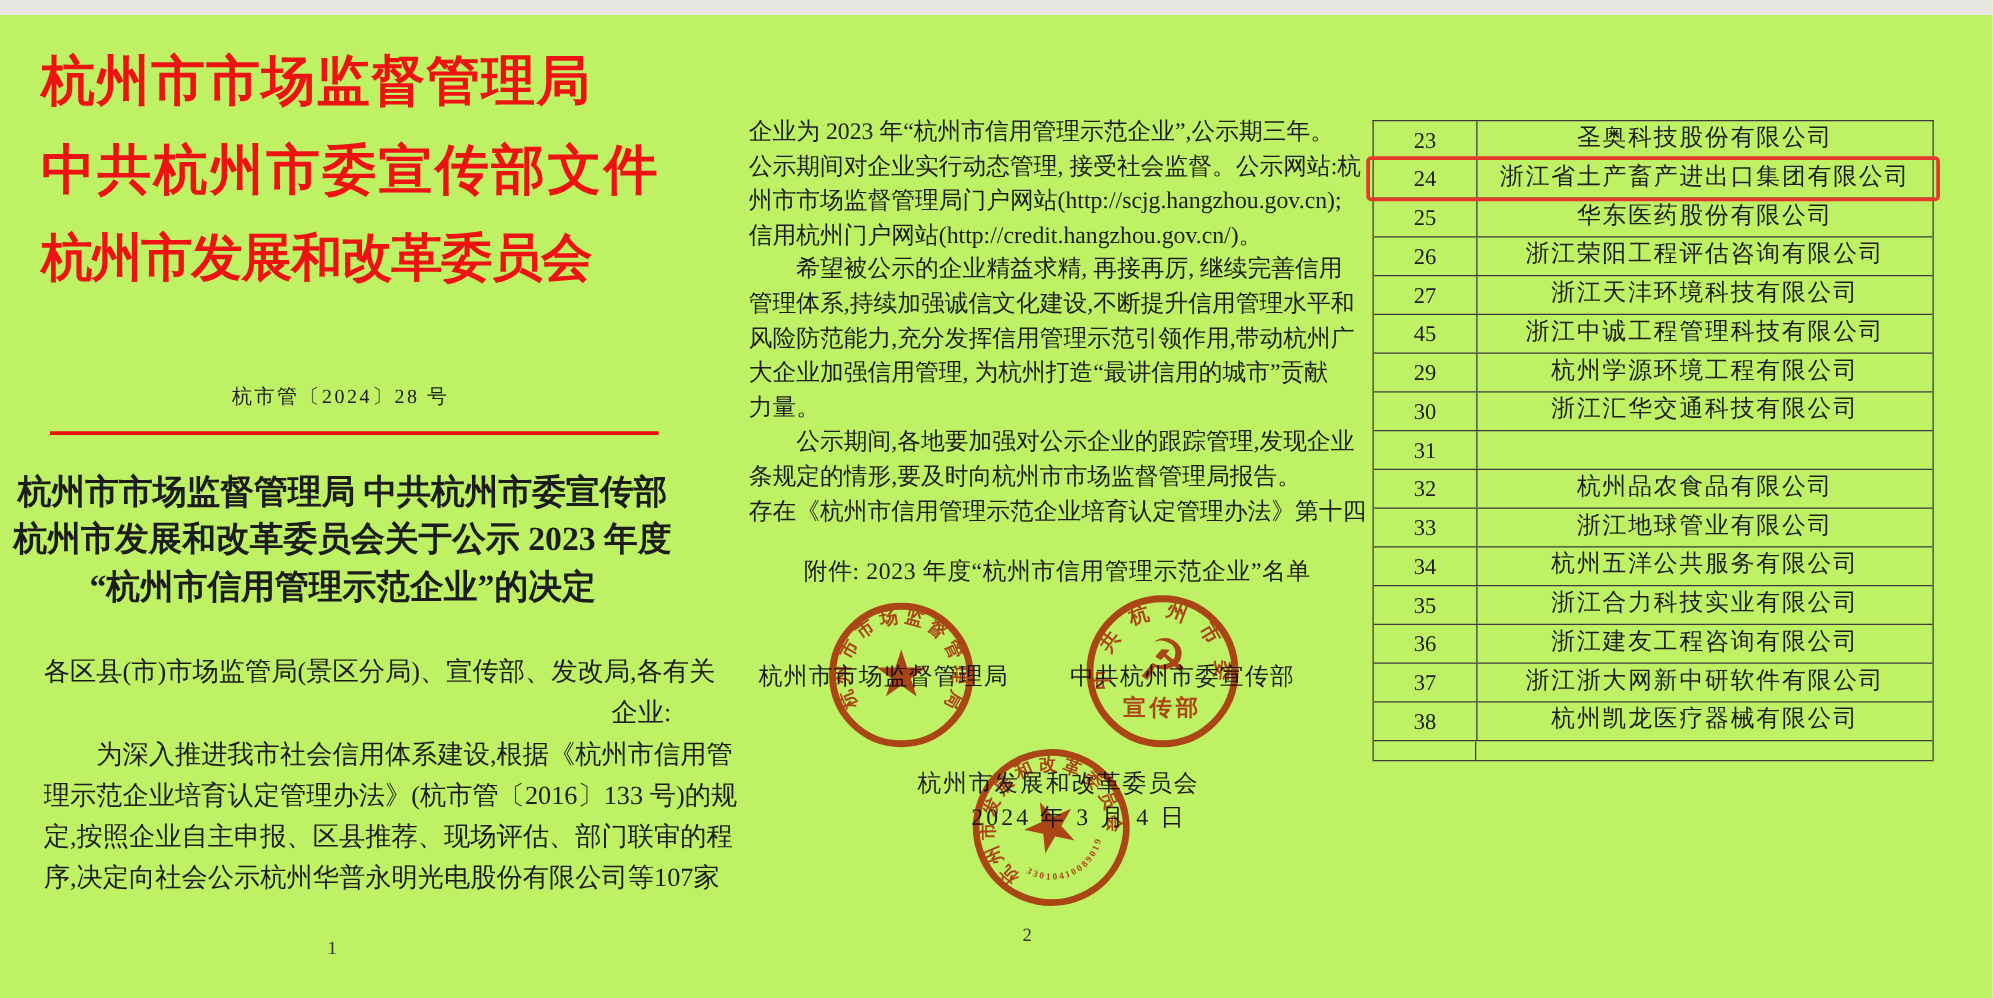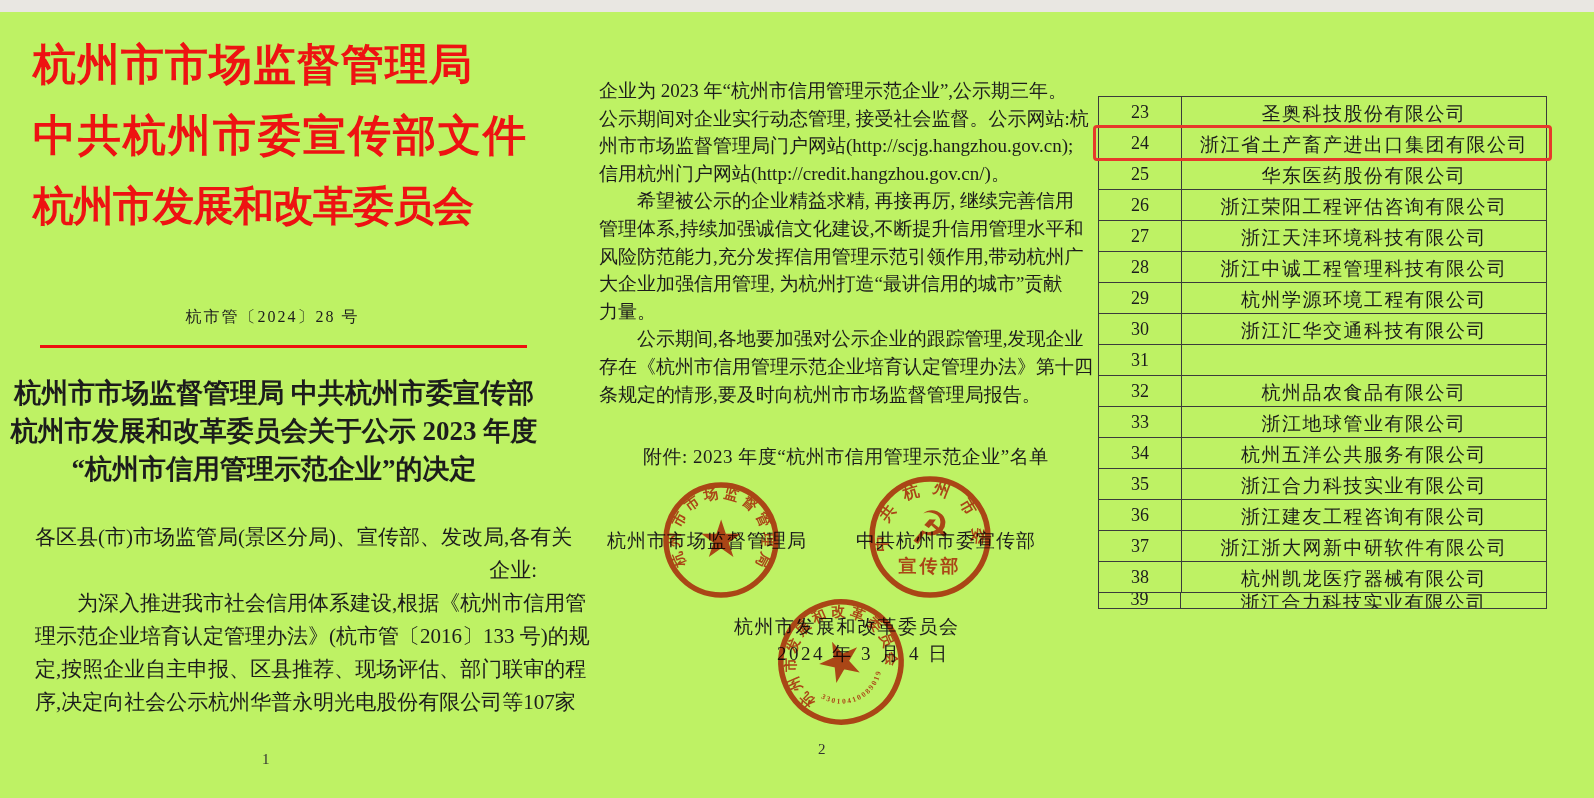--- a/index.html
+++ b/index.html
@@ -19,21 +19,21 @@
   .doc-number{top:295px;left:0;width:545px;text-align:center;font-size:16px;letter-spacing:2px;}
   .red-rule{top:333px;left:40px;width:487px;height:3px;background:#ee1010;}
   .doc-title{top:362px;left:0;width:548px;text-align:center;font-weight:bold;font-size:27px;line-height:38px;}
   .body1{top:509px;left:35px;width:502px;font-size:21px;line-height:33px;text-align:right;}
   .body1 .line{white-space:nowrap;}
   .page-num{font-size:15px;color:#333;}
   #pn1{top:739px;left:262px;}
   #pn2{top:729px;left:818px;}
 
   
-  .body2{top:65px;left:599px;width:465px;font-size:19px;line-height:27.6px;}
+  .body2{top:80px;left:599px;width:465px;font-size:19px;line-height:27.6px;}
   .body2 .line{white-space:nowrap;}
   .attachment{top:432px;left:643px;font-size:19px;white-space:nowrap;letter-spacing:.5px;}
   .signer{font-size:19px;white-space:nowrap;letter-spacing:1px;}
   #sig-left{top:516px;left:607px;}
   #sig-right{top:516px;left:856px;}
   #sig-bottom{top:602px;left:734px;letter-spacing:1.5px;}
   #sig-date{top:629px;left:777px;letter-spacing:2.5px;}
 
   
   .seal{position:absolute;mix-blend-mode:multiply;opacity:.93;}
@@ -42,21 +42,21 @@
   #seal-fagai{left:768px;top:577px;width:146px;height:146px;transform:rotate(-24deg);}
   .seal text{fill:#e23b28;font-family:"Liberation Serif","DejaVu Serif",serif;font-weight:bold;}
   .seal .emblem{font-family:"DejaVu Sans",sans-serif;font-weight:normal;}
 
   
   .company-table{
     top:84px;left:1098px;width:447px;
     border:1.5px solid #3b3b3b;border-bottom:none;
     font-size:19px;background:transparent;
   }
-  .trow{position:relative;display:flex;height:30px;border-bottom:1.5px solid #3b3b3b;align-items:flex-end;}
+  .trow{position:relative;display:flex;height:30px;border-bottom:1.5px solid #3b3b3b;align-items:flex-start;}
   .trow .cell-num{width:82px;flex:0 0 82px;text-align:center;border-right:1.5px solid #3b3b3b;height:100%;display:flex;align-items:center;justify-content:center;font-size:18px;}
   .trow .cell-name{flex:1;text-align:center;letter-spacing:1.5px;white-space:nowrap;}
   .trow.partial{height:15px;overflow:hidden;}
   .trow.partial .cell-num,.trow.partial .cell-name{height:30px;align-items:center;padding-top:12px;box-sizing:border-box;}
   .trow.highlight::after{
     content:"";position:absolute;top:-3px;bottom:-3px;left:-6px;right:-6px;
     border:3.5px solid #e6392b;border-radius:4px;pointer-events:none;z-index:5;
   }
 </style>
 </head>
@@ -95,22 +95,22 @@
   <div class="line">企业为 2023 年“杭州市信用管理示范企业”,公示期三年。</div>
       <div class="line">公示期间对企业实行动态管理, 接受社会监督。公示网站:杭</div>
       <div class="line">州市市场监督管理局门户网站(http://scjg.hangzhou.gov.cn);</div>
       <div class="line">信用杭州门户网站(http://credit.hangzhou.gov.cn/)。</div>
       <div class="line">　　希望被公示的企业精益求精, 再接再厉, 继续完善信用</div>
       <div class="line">管理体系,持续加强诚信文化建设,不断提升信用管理水平和</div>
       <div class="line">风险防范能力,充分发挥信用管理示范引领作用,带动杭州广</div>
       <div class="line">大企业加强信用管理, 为杭州打造“最讲信用的城市”贡献</div>
       <div class="line">力量。</div>
       <div class="line">　　公示期间,各地要加强对公示企业的跟踪管理,发现企业</div>
+      <div class="line">条规定的情形,要及时向杭州市市场监督管理局报告。</div>
       <div class="line">存在《杭州市信用管理示范企业培育认定管理办法》第十四</div>
-      <div class="line">条规定的情形,要及时向杭州市市场监督管理局报告。</div>
     </div>
 
   <div class="abs attachment">附件: 2023 年度“杭州市信用管理示范企业”名单</div>
 
   <div class="abs signer" id="sig-left">杭州市市场监督管理局</div>
   <div class="abs signer" id="sig-right">中共杭州市委宣传部</div>
   <div class="abs signer" id="sig-bottom">杭州市发展和改革委员会</div>
   <div class="abs signer" id="sig-date">2024 年 3 月 4 日</div>
 
   <svg class="seal" id="seal-market" viewBox="0 0 132 132">
@@ -174,21 +174,21 @@
         <div class="cell-num">26</div>
         <div class="cell-name">浙江荣阳工程评估咨询有限公司</div>
       </div>
 
       <div class="trow">
         <div class="cell-num">27</div>
         <div class="cell-name">浙江天沣环境科技有限公司</div>
       </div>
 
       <div class="trow">
-        <div class="cell-num">28</div>
+        <div class="cell-num">45</div>
         <div class="cell-name">浙江中诚工程管理科技有限公司</div>
       </div>
 
       <div class="trow">
         <div class="cell-num">29</div>
         <div class="cell-name">杭州学源环境工程有限公司</div>
       </div>
 
       <div class="trow">
         <div class="cell-num">30</div>

